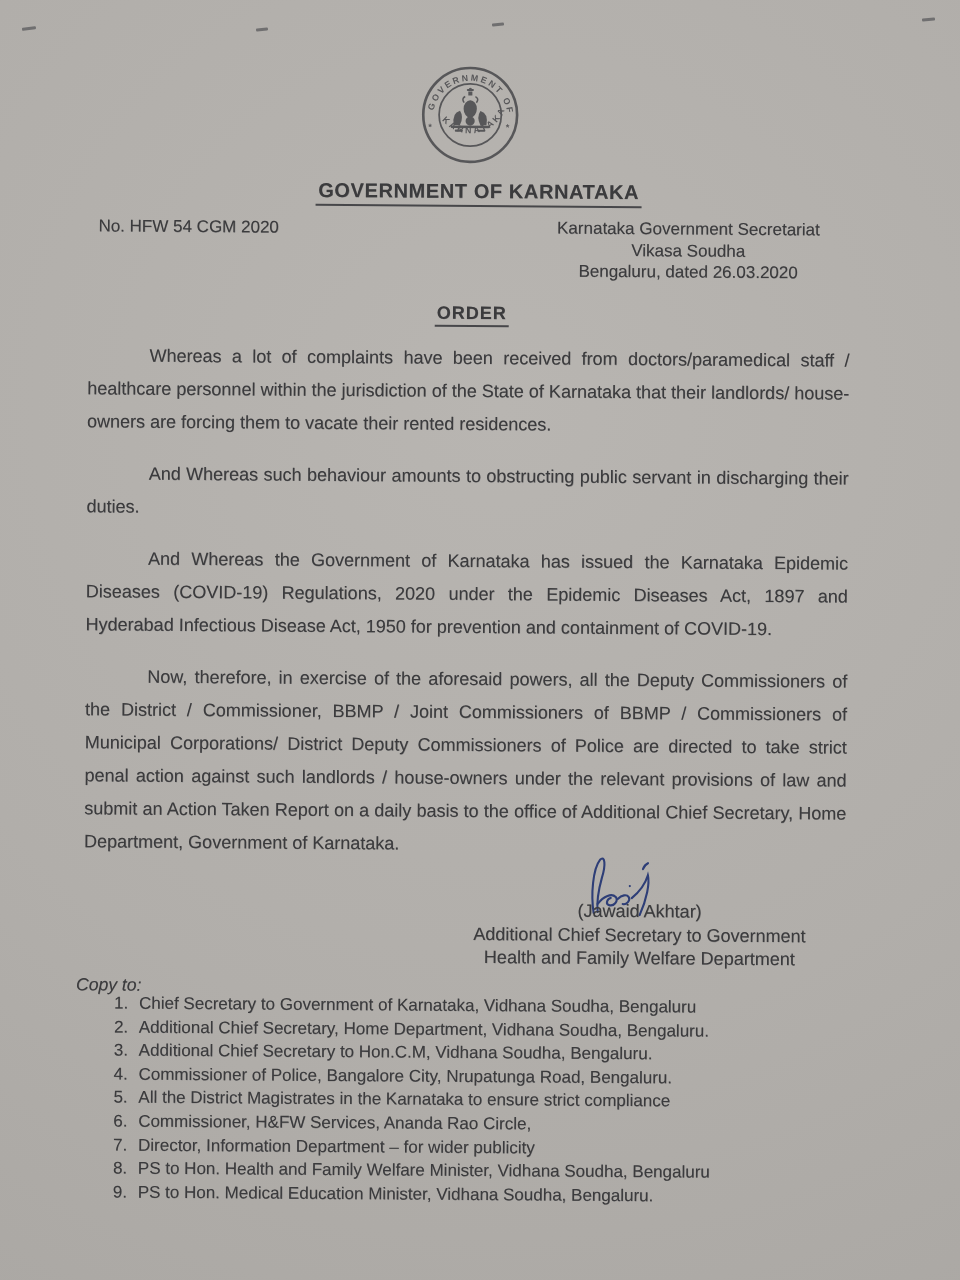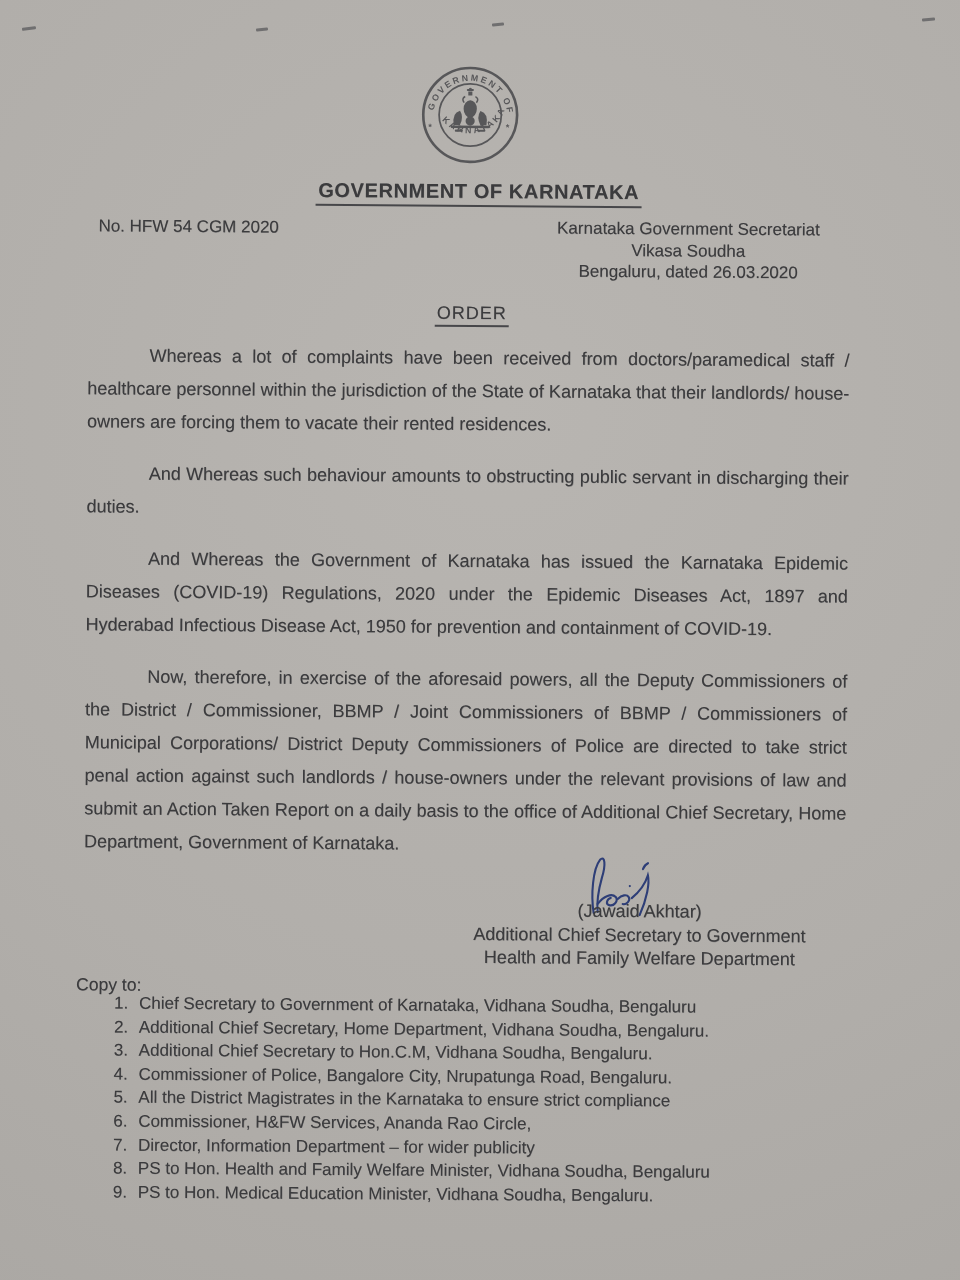--- a/index.html
+++ b/index.html
@@ -30,41 +30,41 @@
     display:inline-block;font-size:20px;font-weight:bold;letter-spacing:.6px;
     border-bottom:2px solid #47474a;padding:0 3px 2px 3px;
   }
   .ref-no{ position:absolute;left:100px;top:219px;font-size:17px; }
   .office-block{
     position:absolute;left:508px;top:217px;width:364px;
     text-align:center;font-size:17px;line-height:21.5px;
   }
   .order-heading{ position:absolute;left:0;top:303px;width:948px;text-align:center; }
   .order-heading span{
-    display:inline-block;font-size:18px;font-weight:normal;letter-spacing:1px;
+    display:inline-block;font-size:18px;font-weight:bold;letter-spacing:1px;
     border-bottom:2px solid #47474a;padding:0 2px 1px 2px;
   }
 
   
   .body-text{ position:absolute;left:90px;top:342px;width:762px; }
   .body-text p{
     margin:0 0 19px 0;font-size:18px;line-height:33px;
     text-align:justify;text-indent:62px;
   }
   .body-text p:last-child{ margin-bottom:0; }
 
   
   .signature-svg{ position:absolute;left:578px;top:854px;width:100px;height:62px; }
   .sig-block{
     position:absolute;left:415px;top:899px;width:462px;
     text-align:center;font-size:18px;line-height:23.5px;
   }
 
   
-  .copy-label{ position:absolute;left:83px;top:977px;font-size:17.5px; }
+  .copy-label{ position:absolute;left:83px;top:977px;font-size:17.5px;font-style:italic; }
   .copy-list{
     position:absolute;left:107px;top:994px;width:770px;
     margin:0;padding:0 0 0 33px;
     font-size:17px;line-height:23.6px;
   }
   .copy-list li{ padding-left:6px; }
 
   
   .artifact{ position:absolute;background:#59595c;border-radius:1px;opacity:.75; }
   .a1{ left:22px; top:27px; width:14px; height:3px; transform:rotate(-8deg); }

